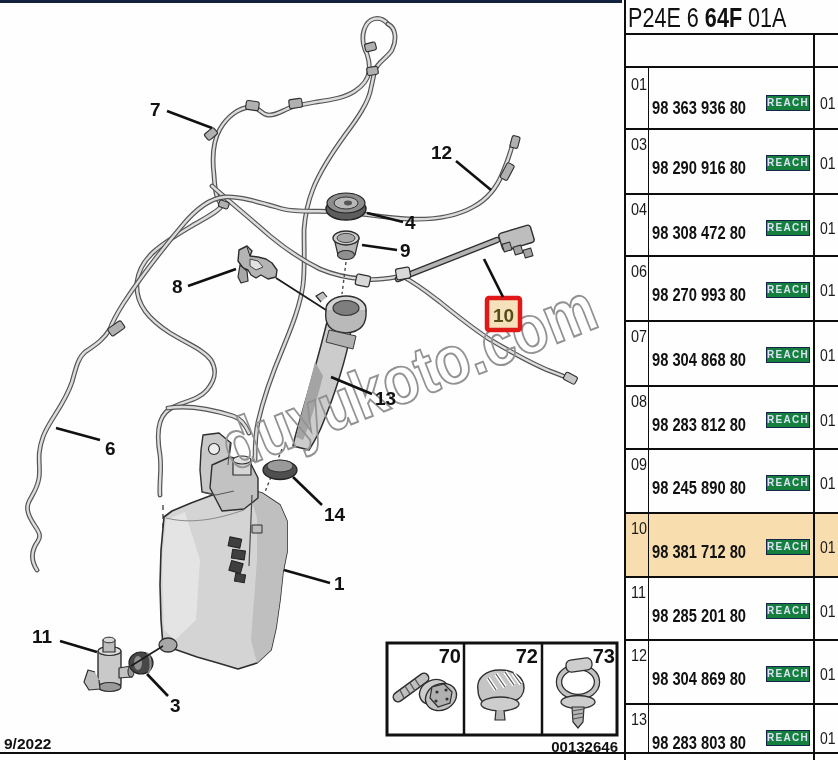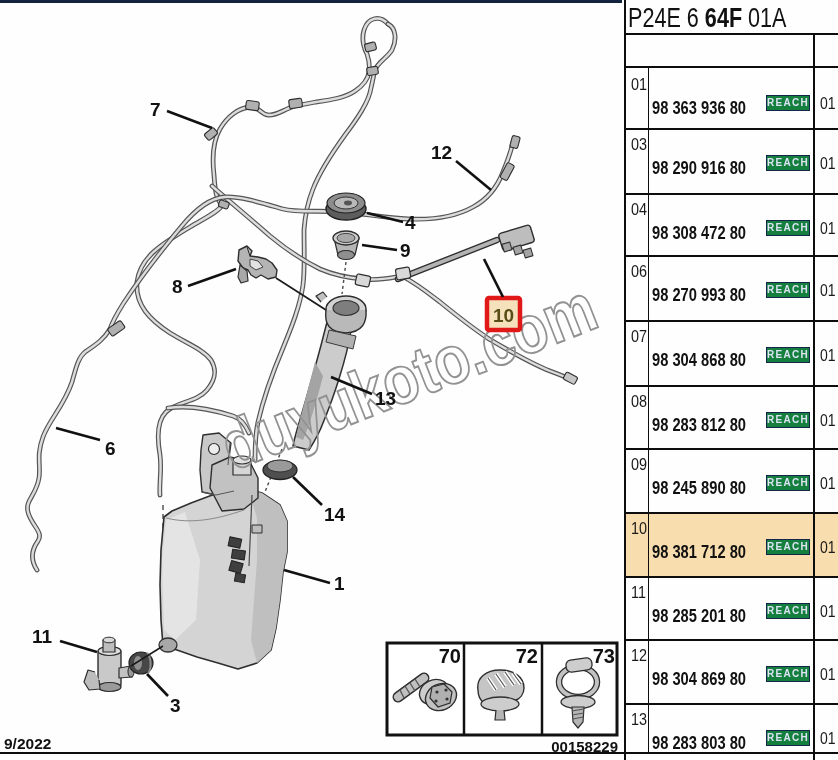--- a/index.html
+++ b/index.html
@@ -357,14 +357,14 @@
   <div class="num" style="left:7px;top:711px">13</div>
   <div class="pn" style="left:28px;top:733px">98 283 803 80</div>
   <div class="reach" style="left:142px;top:730px">REACH</div>
   <div class="qty" style="left:196px;top:729px">01</div>
 </div>
 
 <div class="hline" style="left:0;top:752px;width:838px;"></div>
 
 <div class="abs" style="left:4px;top:735px;font-size:15.5px;font-weight:bold;color:#111">9/2022</div>
 
-<div class="abs" style="left:500px;top:738px;width:118px;text-align:right;font-size:15px;font-weight:bold;color:#111">00158229</div>
+<div class="abs" style="left:500px;top:738px;width:118px;text-align:right;font-size:15px;font-weight:bold;color:#111">00132646</div>
 </div>
 
 </body></html>

